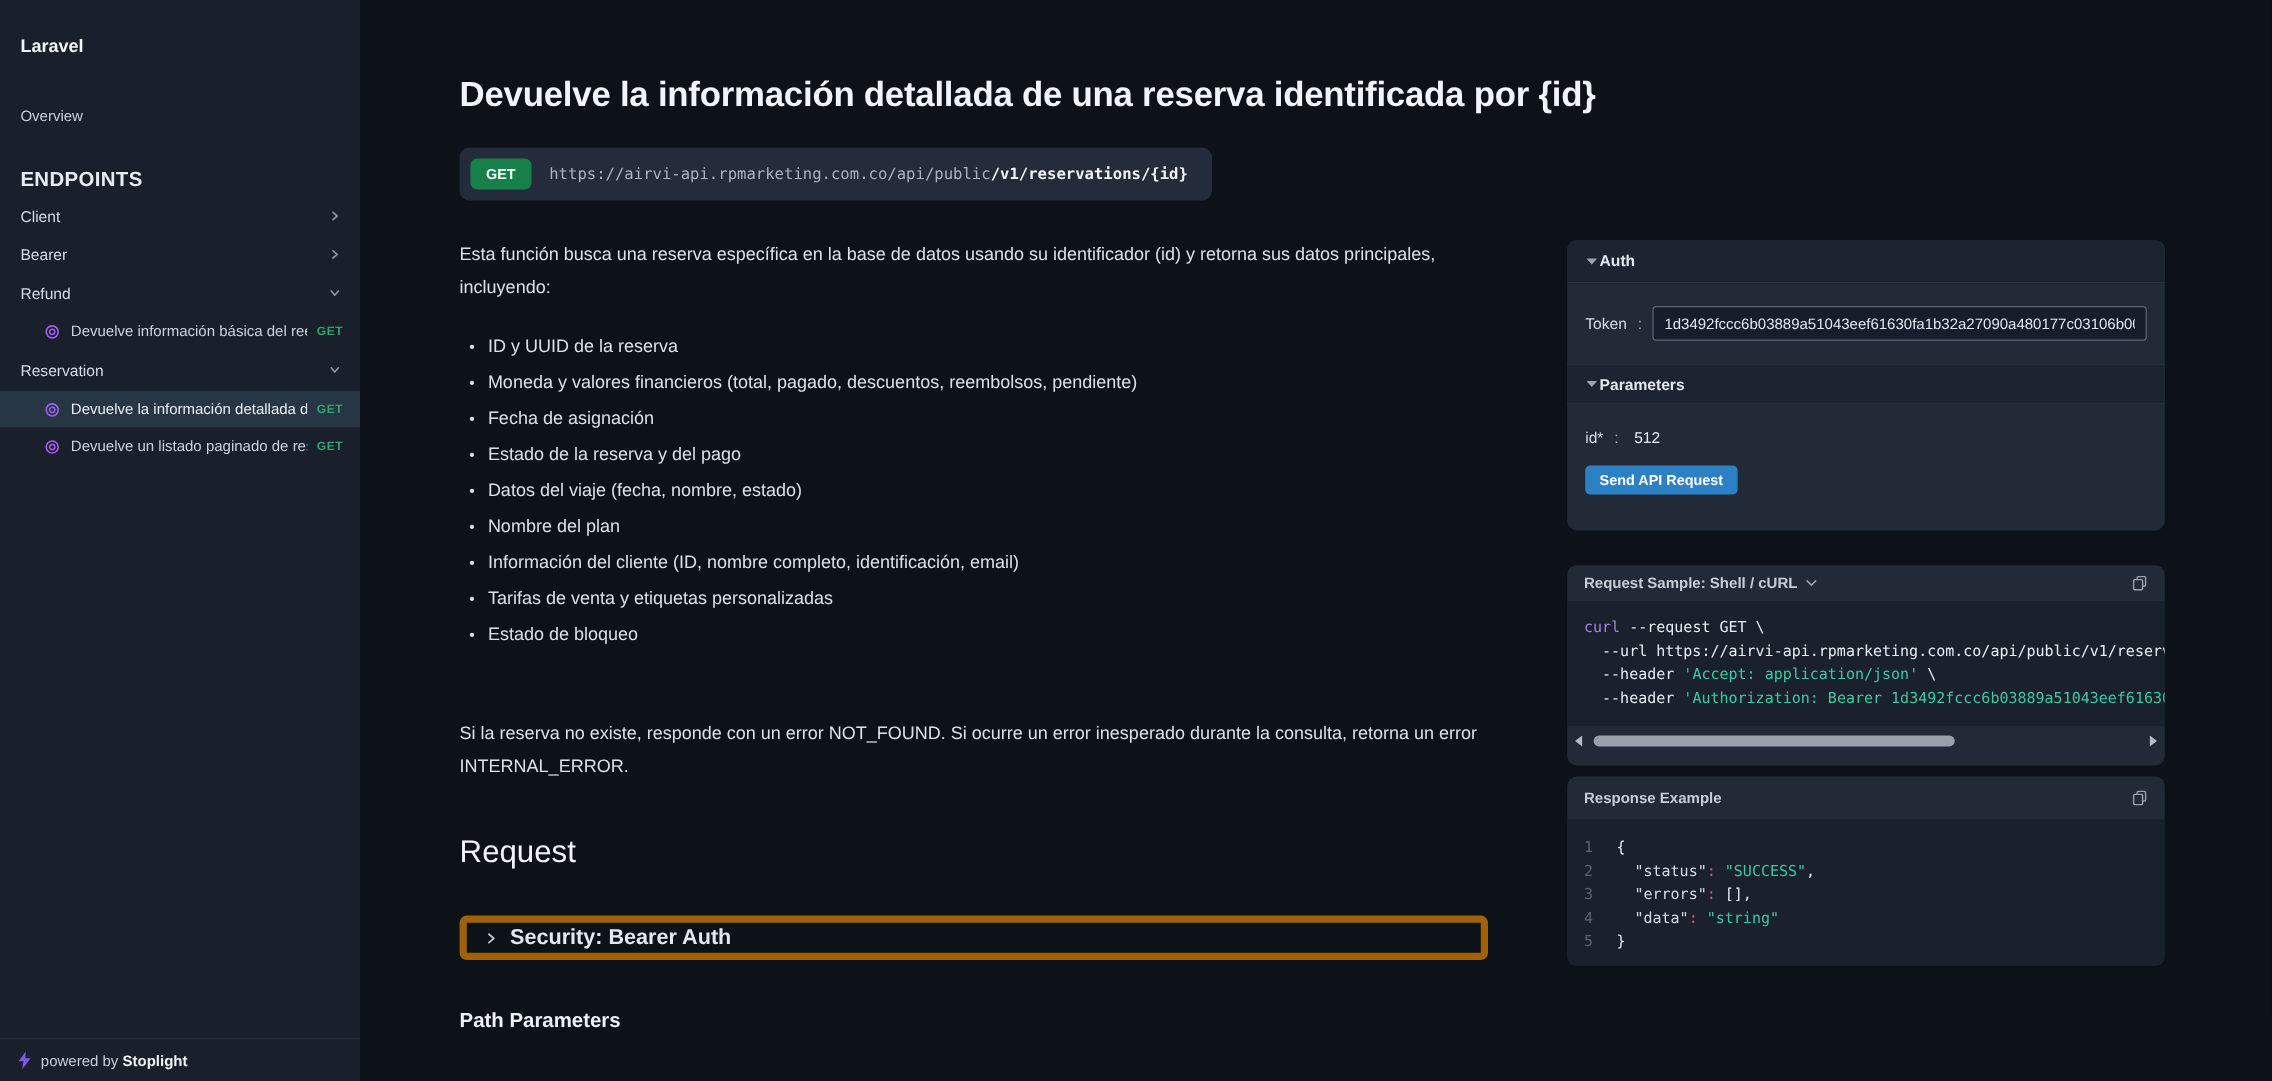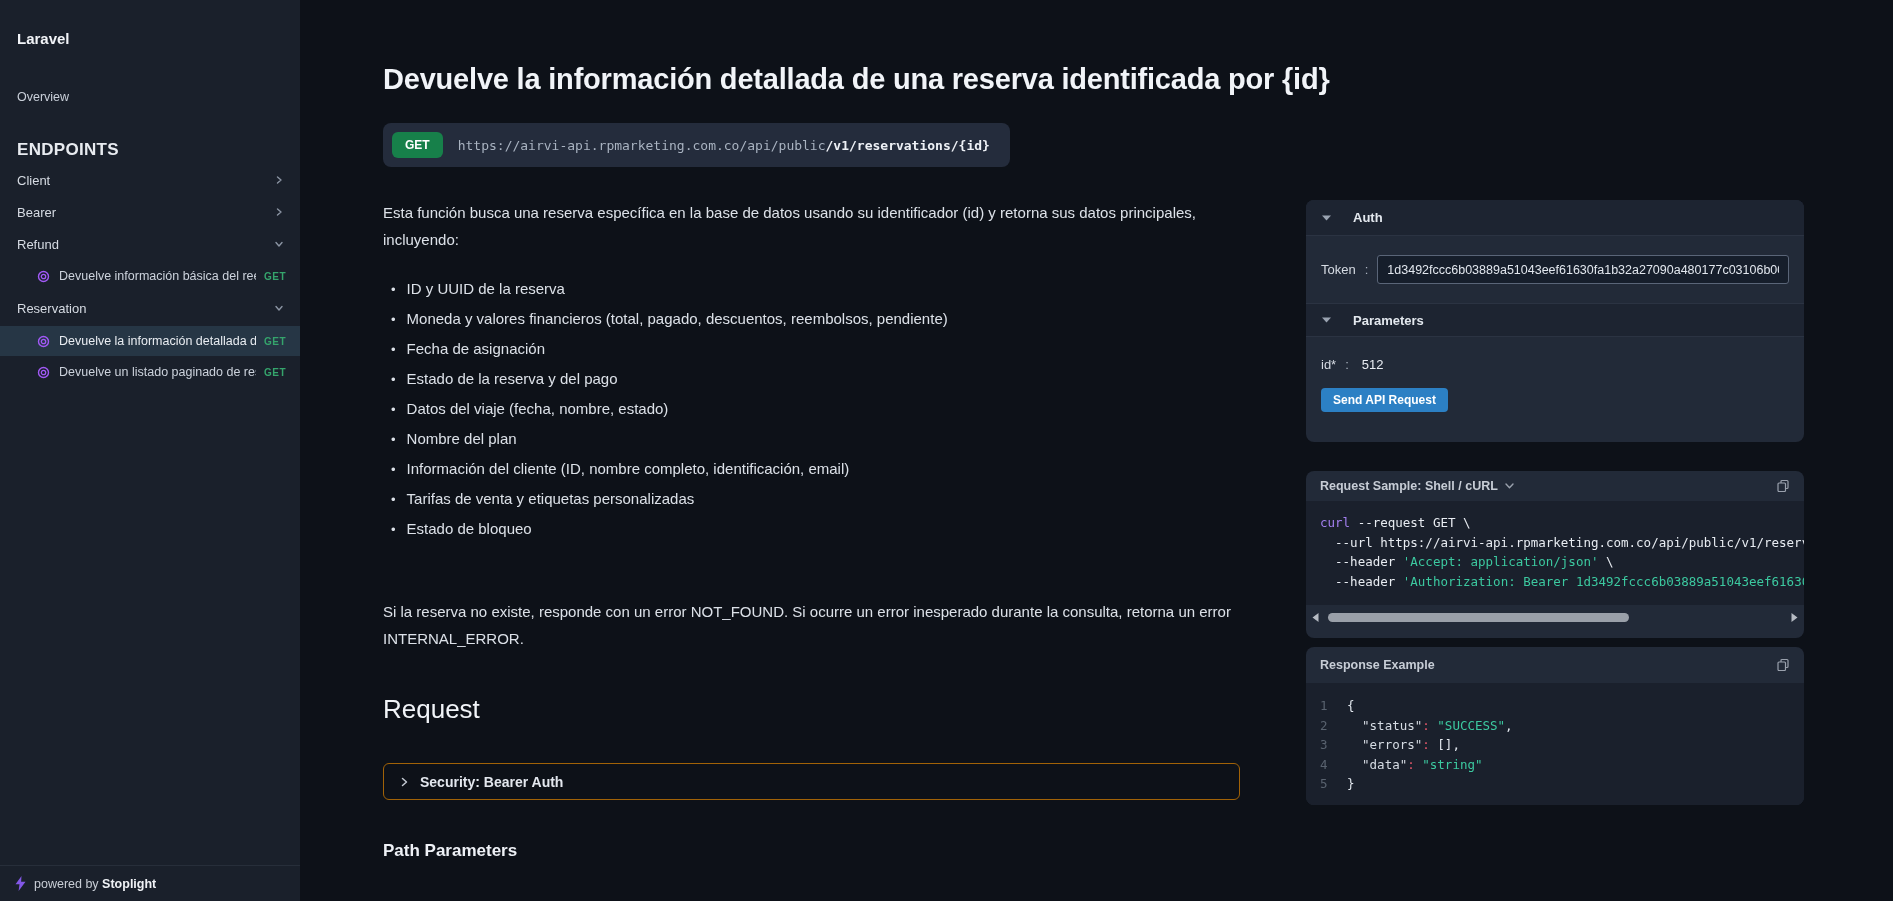--- a/index.html
+++ b/index.html
@@ -33,30 +33,30 @@
              display:inline-flex; align-items:center; padding:0 20px 0 9px; gap:15px; }
   .method-badge { background:#17804a; color:#fff; font-weight:bold; font-size:12px; padding:6px 13px; border-radius:6px; }
   .url { font-family:"DejaVu Sans Mono", monospace; font-size:13px; color:#a9b3c1; white-space:nowrap; }
   .url-path { color:#eef1f6; font-weight:bold; }
   .intro { position:absolute; left:383px; top:199px; width:855px; margin:0; font-size:15px; line-height:27px; color:#dce1e8; }
   .bullets { position:absolute; left:391px; top:274px; margin:0; padding:0; list-style:none; }
   .bullets li { height:30px; line-height:30px; font-size:15px; color:#dce1e8; white-space:nowrap; }
   .bullets li::before { content:"•"; margin-right:11px; font-size:13px; color:#dce1e8; }
   .outro { position:absolute; left:383px; top:598px; width:855px; margin:0; font-size:15px; line-height:27px; color:#dce1e8; }
   .request-heading { position:absolute; left:383px; top:694px; margin:0; font-size:26px; font-weight:normal; color:#f1f4f8; }
-  .security-box { position:absolute; left:383px; top:763px; width:857px; height:37px; border:1px solid #a16207;
+  .security-box { position:absolute; left:383px; top:763px; width:857px; height:37px; border:6px solid #a16207;
                   border-radius:6px; display:flex; align-items:center; gap:11px; padding:0 15px;
-                  color:#e3e7ee; font-size:14px; font-weight:bold; cursor:pointer; }
+                  color:#e3e7ee; font-size:18px; font-weight:bold; cursor:pointer; }
   .path-params-heading { position:absolute; left:383px; top:841px; margin:0; font-size:17px; font-weight:bold; color:#eef1f6; }
 
   
   .panel { position:absolute; left:1306px; width:498px; background:#222a38; border-radius:8px; overflow:hidden; }
   .try-panel { top:200px; height:242px; }
   .panel-header { height:36px; background:#1d2431; border-bottom:1px solid #2b3342; display:flex; align-items:center;
-                  gap:22px; padding:0 16px; font-size:13px; font-weight:bold; color:#e3e8ee; cursor:pointer; }
+                  gap:2px; padding:0 16px; font-size:13px; font-weight:bold; color:#e3e8ee; cursor:pointer; }
   .params-header { height:34px; border-top:1px solid #2b3342; }
   .token-row { height:67px; display:flex; align-items:center; padding:0 15px; }
   .lbl { font-size:13px; color:#d6dbe3; }
   .colon { margin:0 9px; color:#aab2bf; font-size:13px; }
   .token-input { flex:1; min-width:0; height:29px; background:#161e2b; border:1px solid #5a6578; border-radius:3px;
                  color:#e2e7ee; font-size:12.5px; padding:0 9px; font-family:"Liberation Sans", sans-serif; }
   .id-row { padding:20px 15px 0; display:flex; align-items:center; font-size:13px; }
   .id-row .val { color:#e8ecf2; margin-left:4px; }
   .send-btn { margin:16px 15px 0; height:24px; padding:0 12px; background:#2c80c4; border:none; border-radius:4px;
               color:#fff; font-size:12px; font-weight:bold; font-family:inherit; cursor:pointer; }

